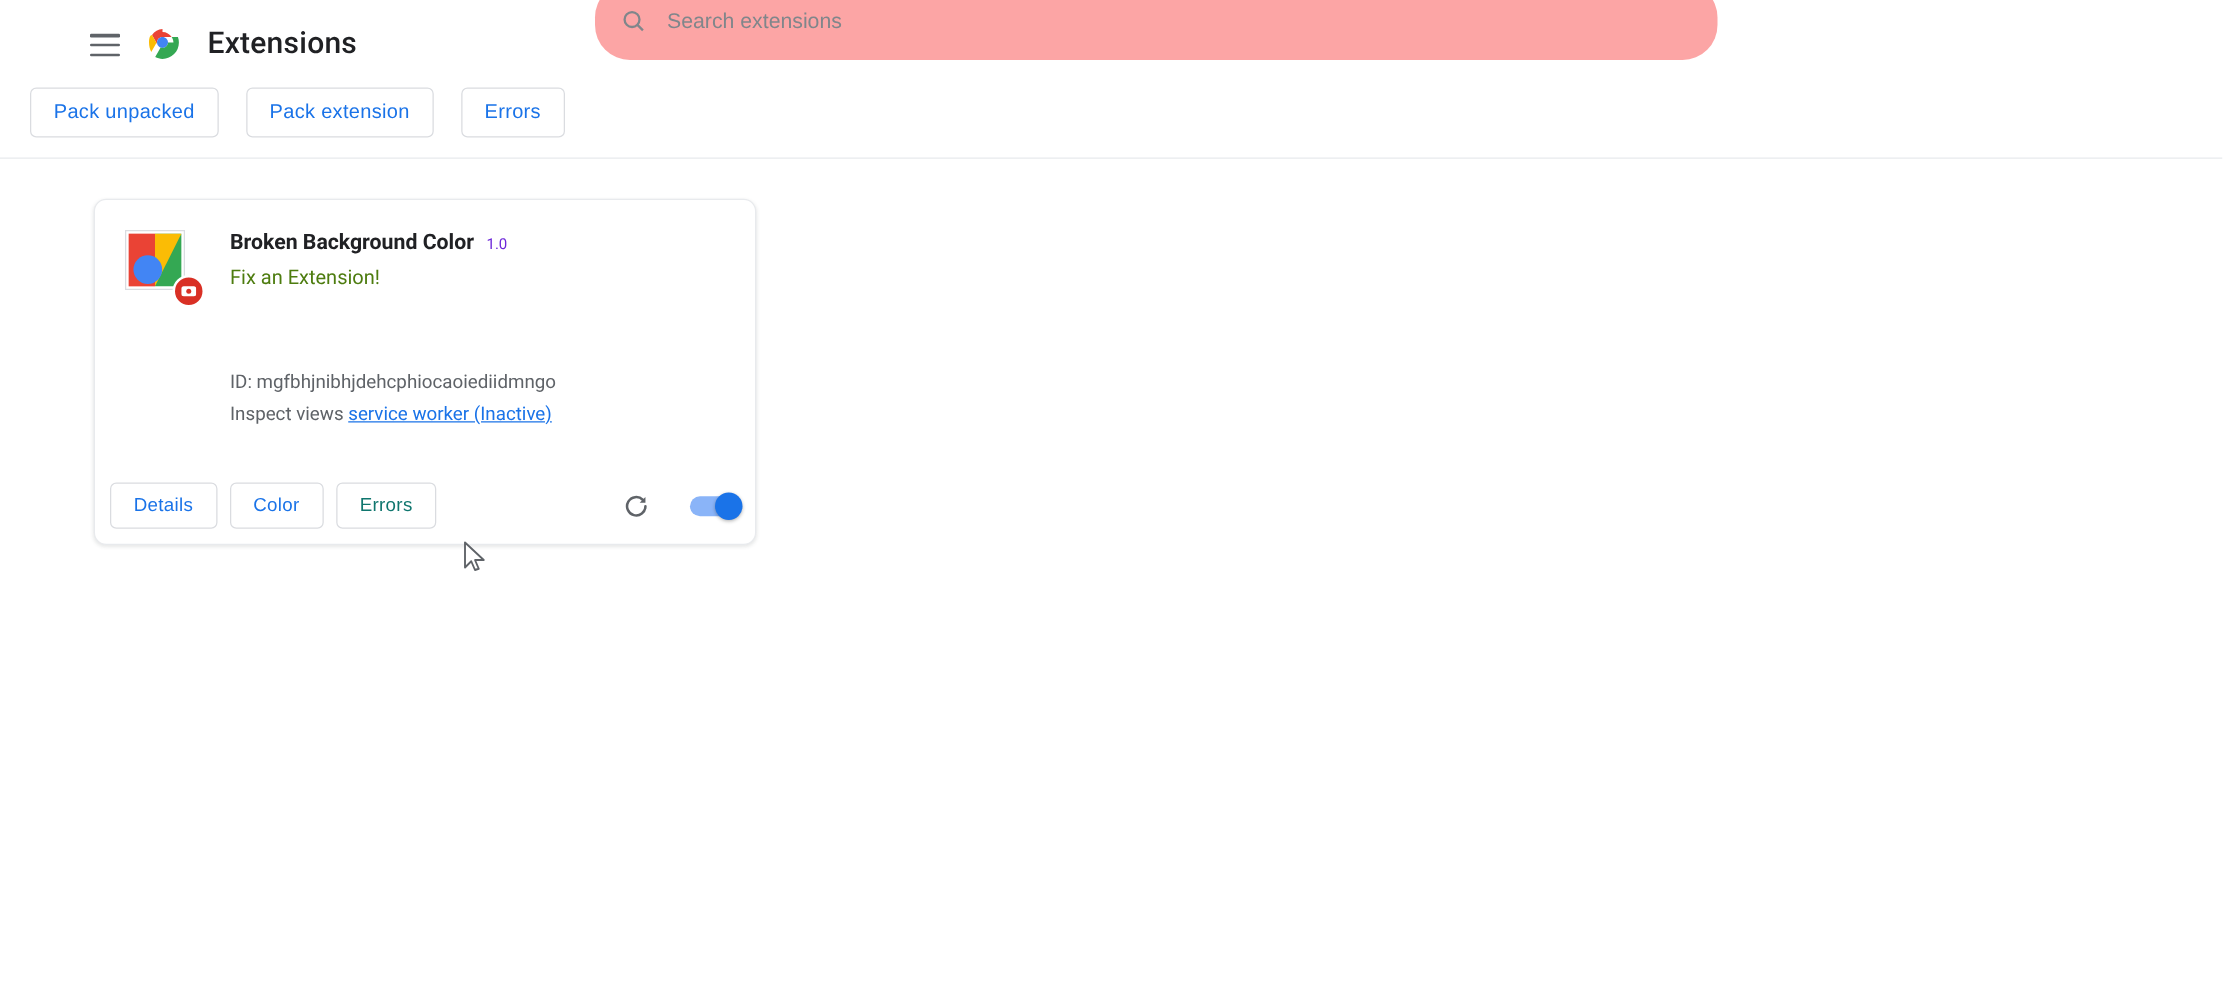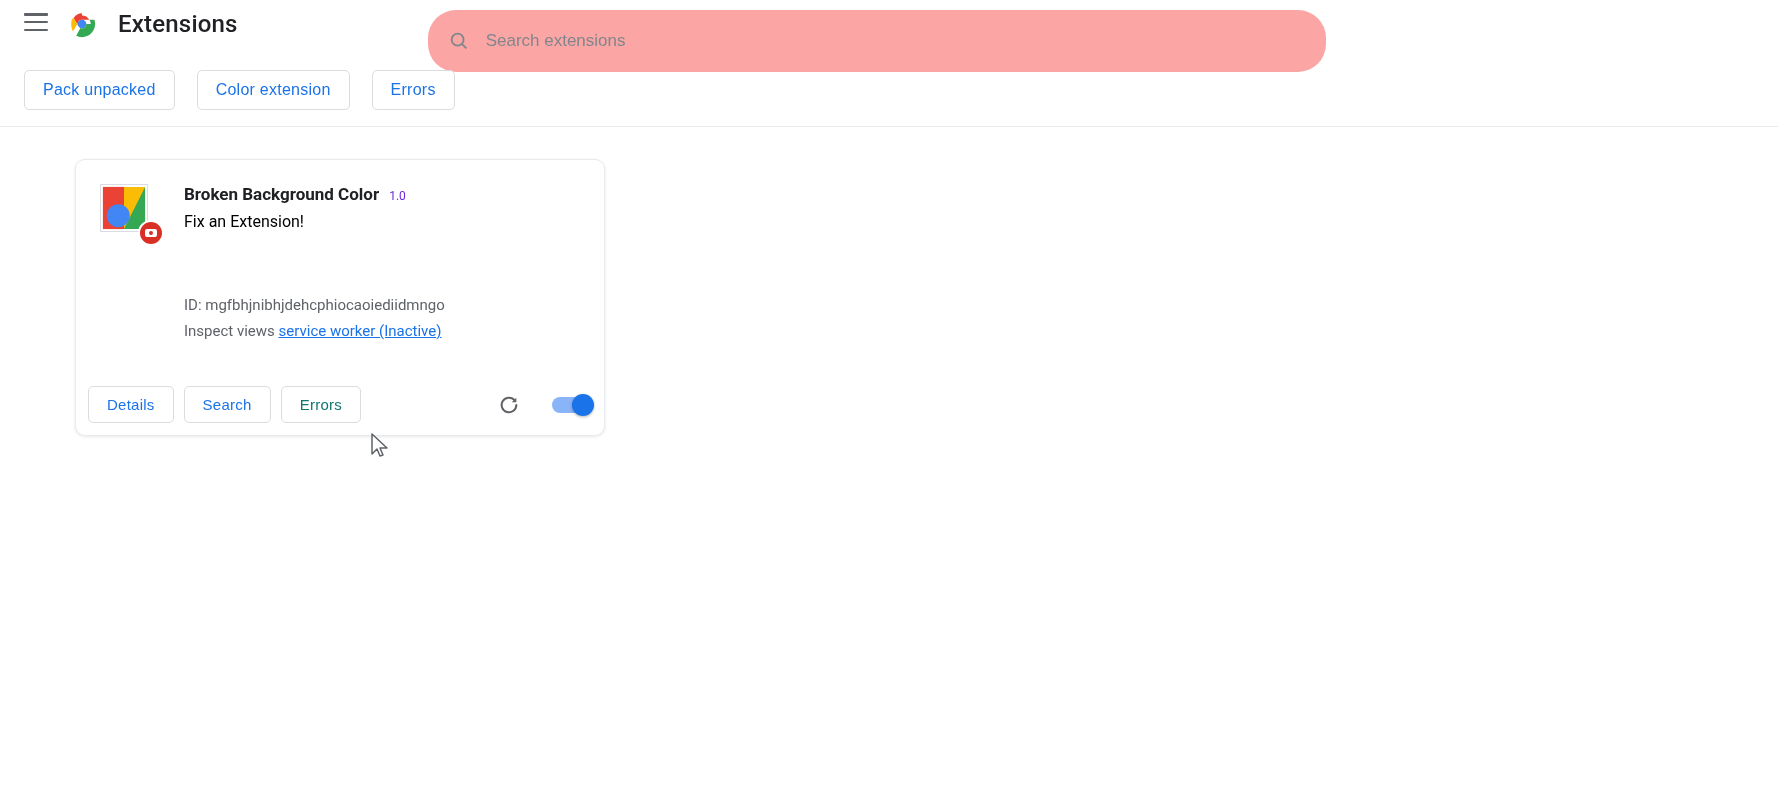--- a/index.html
+++ b/index.html
@@ -10,23 +10,24 @@
     body {
       font-family: 'Roboto', 'Segoe UI', Arial, sans-serif;
       background: #fff;
       color: #202124;
       width: 1778px;
       height: 800px;
       overflow: hidden;
     }
     .header {
       display: flex;
-      align-items: flex-start;
+      align-items: flex-end;
       padding: 10px 24px;
       height: 58px;
+      margin-left: 48px;
     }
     .menu-icon {
       width: 24px;
       height: 24px;
       cursor: pointer;
       margin-right: 20px;
       display: flex;
       flex-direction: column;
       justify-content: space-between;
       padding: 3px 0;
@@ -144,21 +145,21 @@
       font-size: 17px;
       color: #202124;
       font-weight: 700;
     }
     .ext-version {
       font-size: 12px;
       color: #6d28d9;
     }
     .ext-desc {
       font-size: 16px;
-      color: #000000;
+      color: #4d7c0f;
       margin-top: 8px;
     }
     .ext-meta {
       margin-left: 84px;
       margin-top: 48px;
       font-size: 15px;
       color: #5f6368;
       line-height: 26px;
     }
     .link {
@@ -248,21 +249,21 @@
     <svg class="search-icon" viewBox="0 0 24 24" fill="none" stroke="#80868b" stroke-width="2">
       <circle cx="10.5" cy="10.5" r="6.5"></circle>
       <line x1="20" y1="20" x2="15.2" y2="15.2"></line>
     </svg>
     <input class="search-input" placeholder="Search extensions" style="">
   </div>
 </div>
 
 <div class="toolbar">
   <button class="toolbar-button">Pack unpacked</button>
-  <button class="toolbar-button">Color extension</button>
+  <button class="toolbar-button">Pack extension</button>
   <button class="toolbar-button">Errors</button>
 </div>
 
 <div class="content">
   <div class="extension-card">
     <div class="ext-header">
       <div class="ext-icon-wrap">
         <div class="ext-icon">
           <svg viewBox="0 0 48 48" width="46" height="46">
             <rect x="2" y="2" width="22" height="44" fill="#EA4335"></rect>
@@ -291,21 +292,21 @@
         <span>ID:</span>
         <span>mgfbhjnibhjdehcphiocaoiediidmngo</span>
       </div>
       <div>
         <span>Inspect views</span>
         <span class="link">service worker (Inactive)</span>
       </div>
     </div>
     <div class="ext-actions">
       <button class="card-button">Details</button>
-      <button class="card-button">Search</button>
+      <button class="card-button">Color</button>
       <button class="card-button errors">Errors</button>
       <div class="spacer"></div>
       <svg class="reload-icon" viewBox="0 0 24 24" fill="none" stroke="#5f6368" stroke-width="2.2" stroke-linecap="round">
         <path d="M20 12a8 8 0 1 1-2.34-5.66"></path>
         <polyline points="20 4 20 9 15 9" fill="#5f6368" stroke="none"></polyline>
       </svg>
       <div class="toggle">
         <div class="toggle-knob"></div>
       </div>
     </div>

